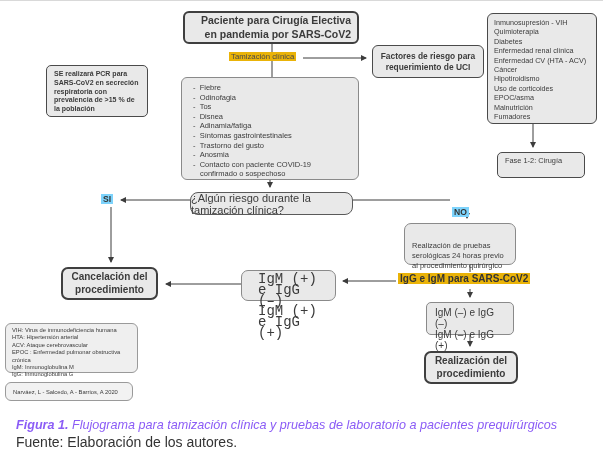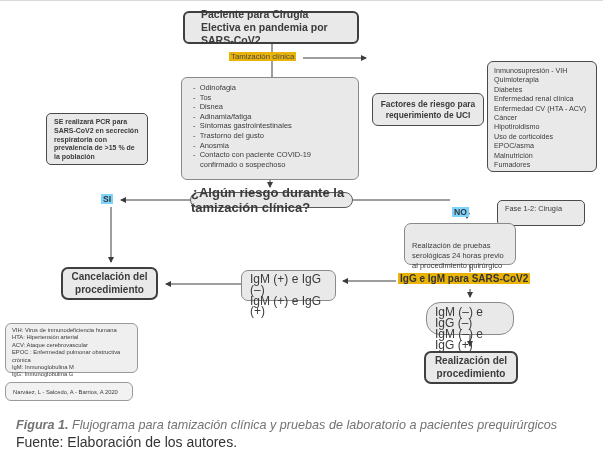--- a/index.html
+++ b/index.html
@@ -4,53 +4,53 @@
 <style>
   html,body{margin:0;padding:0;background:#ffffff;}
   #stage{position:relative;width:603px;height:463px;background:#fff;overflow:hidden;
          font-family:"Liberation Sans","DejaVu Sans",sans-serif;color:#3b3b3b;
          border-top:1px solid #d9d9d9;box-sizing:border-box;}
   #wires{position:absolute;left:0;top:0;z-index:1;pointer-events:none;}
   .node{position:absolute;z-index:2;background:#e9e9e9;border:1px solid #8a8a8a;
         border-radius:6px;box-sizing:border-box;}
   .center{text-align:center;}
   .node.heavy{border:2px solid #3f3f3f;}
-  .node.med{border:1.4px solid #4a4a4a;margin-top:48px;}
+  .node.med{border:1.4px solid #4a4a4a;}
   
   #start{left:183px;top:10px;width:176px;height:33px;font-size:10.5px;font-weight:bold;
-         display:flex;align-items:center;justify-content:center;text-align:left;line-height:1.25;padding:0 16px;}
+         display:flex;align-items:center;justify-content:center;text-align:right;line-height:1.25;padding:0 6px;}
   #factores{left:372px;top:44px;width:112px;height:33px;font-size:8.4px;font-weight:bold;
          display:flex;align-items:center;justify-content:center;text-align:center;line-height:1.2;padding:0 0;}
   #risklist{left:487px;top:12px;width:110px;height:111px;font-size:7.2px;line-height:9.4px;padding:4px 6px;}
   #fase{left:497px;top:151px;width:88px;height:26px;font-size:7.4px;line-height:9.8px;padding:3px 7px;border-radius:5px;}
   #pcr{left:46px;top:64px;width:102px;height:52px;font-size:7px;font-weight:bold;line-height:8.8px;padding:4px 7px;border-radius:5px;}
   #symptoms{left:181px;top:76px;width:178px;height:103px;font-size:7.5px;line-height:9.6px;padding:5px 8px;border-color:#8a8a8a;}
-  #decision{left:190px;top:191px;width:163px;height:16px;font-size:13px;font-weight:bold;
+  #decision{left:190px;top:191px;width:163px;height:23px;font-size:11px;font-weight:normal;
          display:flex;align-items:center;justify-content:center;border-radius:8px;border:1px solid #5a5a5a;}
   #cancel{left:61px;top:266px;width:97px;height:33px;font-size:10px;font-weight:bold;line-height:12.5px;
          display:flex;align-items:center;justify-content:center;text-align:center;border-radius:7px;}
-  #igmpos{left:241px;top:269px;width:95px;height:31px;font-size:12px;line-height:10.8px;padding:3px 8px;border-radius:7px;}
+  #igmpos{left:241px;top:269px;width:95px;height:31px;font-size:14px;line-height:10.8px;padding:3px 16px;border-radius:7px;font-family:Liberation Mono, monospace;}
   #serology{left:404px;top:222px;width:112px;height:42px;font-size:7.5px;line-height:10.2px;padding:17px 7px;border-radius:7px;}
-  #igmneg{left:426px;top:301px;width:88px;height:33px;font-size:12px;line-height:11px;padding:4px 8px;border-radius:14px;}
+  #igmneg{left:426px;top:301px;width:88px;height:33px;font-size:10px;line-height:11px;padding:4px 8px;border-radius:5px;}
   #realiza{left:424px;top:350px;width:94px;height:33px;font-size:10px;font-weight:bold;line-height:12.5px;
          display:flex;align-items:center;justify-content:center;text-align:center;border-radius:7px;}
   #legend{left:5px;top:322px;width:133px;height:50px;font-size:5.8px;line-height:7.4px;padding:3px 6px;
          background:#efefef;border:1px solid #9a9a9a;border-radius:6px;}
   #authors{left:5px;top:381px;width:128px;height:19px;font-size:5.8px;background:#f2f2f2;border:1px solid #9a9a9a;
          border-radius:6px;display:flex;align-items:center;padding:0 7px;}
   .floatlabel{position:absolute;z-index:3;background:#eab308;font-size:7.8px;color:#4a4a4a;padding:0 2px;}
   #tamlabel{left:229px;top:51px;}
   #igglabel{left:398px;top:272px;font-size:10px;font-weight:bold;color:#333;}
   .branch{position:absolute;z-index:3;font-size:8.6px;font-weight:bold;color:#333;background:#7dd3fc;padding:0 2px;}
   #si{left:101px;top:193px;}
   #no{left:452px;top:206px;}
   .sym-item{padding-left:10px;text-indent:-7px;}
   .sym-item::before{content:"-\00a0\00a0";}
   #caption-area{position:absolute;left:16px;top:417px;width:575px;z-index:2;}
-  #figcap{font-size:12.6px;font-style:italic;color:#737373;}
+  #figcap{font-size:12.6px;font-style:italic;color:#8b5cf6;}
   #figcap b{font-weight:bold;}
   #source{font-size:14px;color:#333;margin-top:2px;}
 </style>
 </head>
 <body>
 
 <div id="stage">
 
   <svg id="wires" width="603" height="463" viewBox="0 0 603 463">
     <defs>
@@ -95,20 +95,21 @@
       <div class="risk-item">Fumadores</div>
     </div>
 
   <div class="node med" id="fase">
       <div class="fase-item">Fase 1-2: Cirugía</div>
     </div>
 
   <div class="node med" id="pcr">SE realizará PCR para SARS-CoV2 en secreción respiratoria con prevalencia de &gt;15 % de la población</div>
 
   <div class="node" id="symptoms">
+      <div class="sym-item">Fiebre</div>
       <div class="sym-item">Odinofagia</div>
       <div class="sym-item">Tos</div>
       <div class="sym-item">Disnea</div>
       <div class="sym-item">Adinamia/fatiga</div>
       <div class="sym-item">Síntomas gastrointestinales</div>
       <div class="sym-item">Trastorno del gusto</div>
       <div class="sym-item">Anosmia</div>
       <div class="sym-item">Contacto con paciente COVID-19 confirmado o sospechoso</div>
     </div>
 

